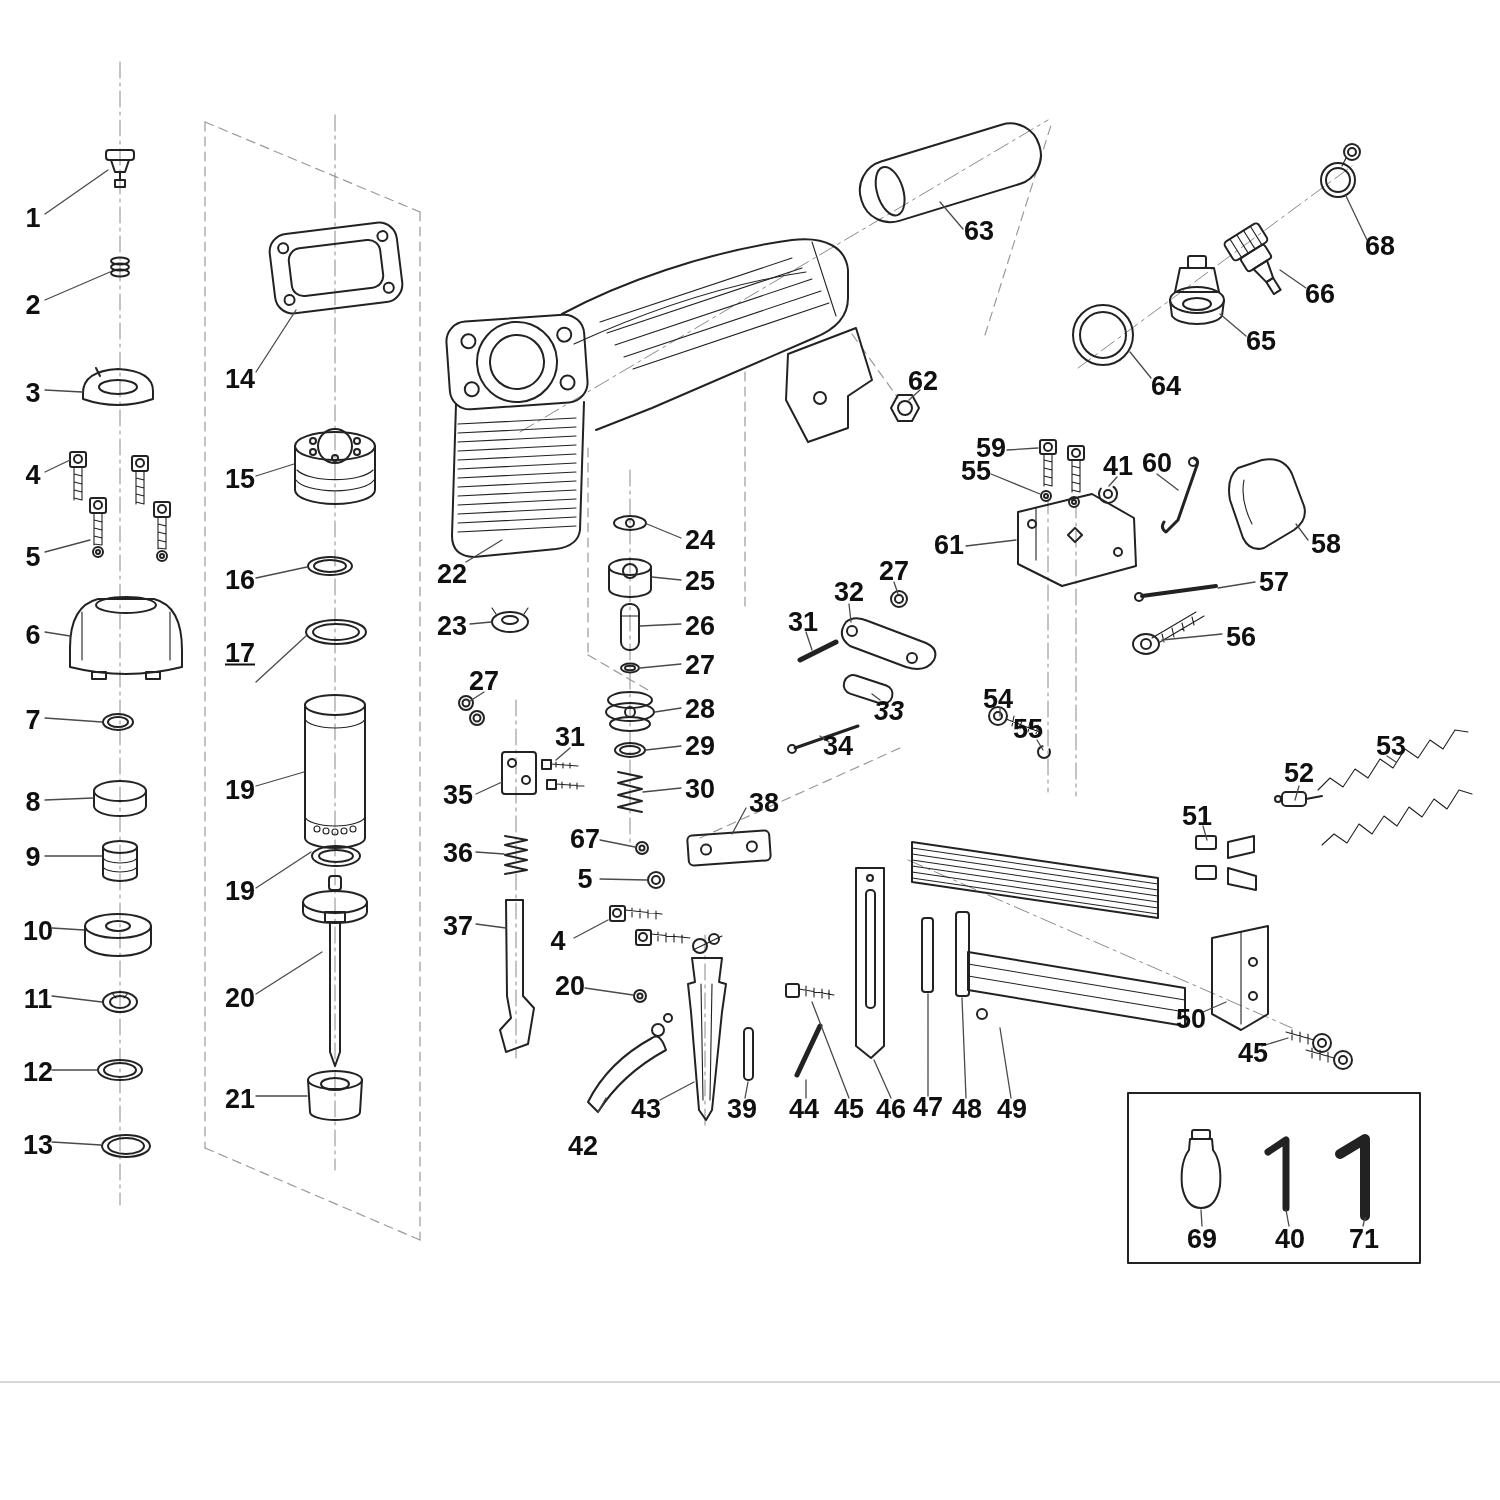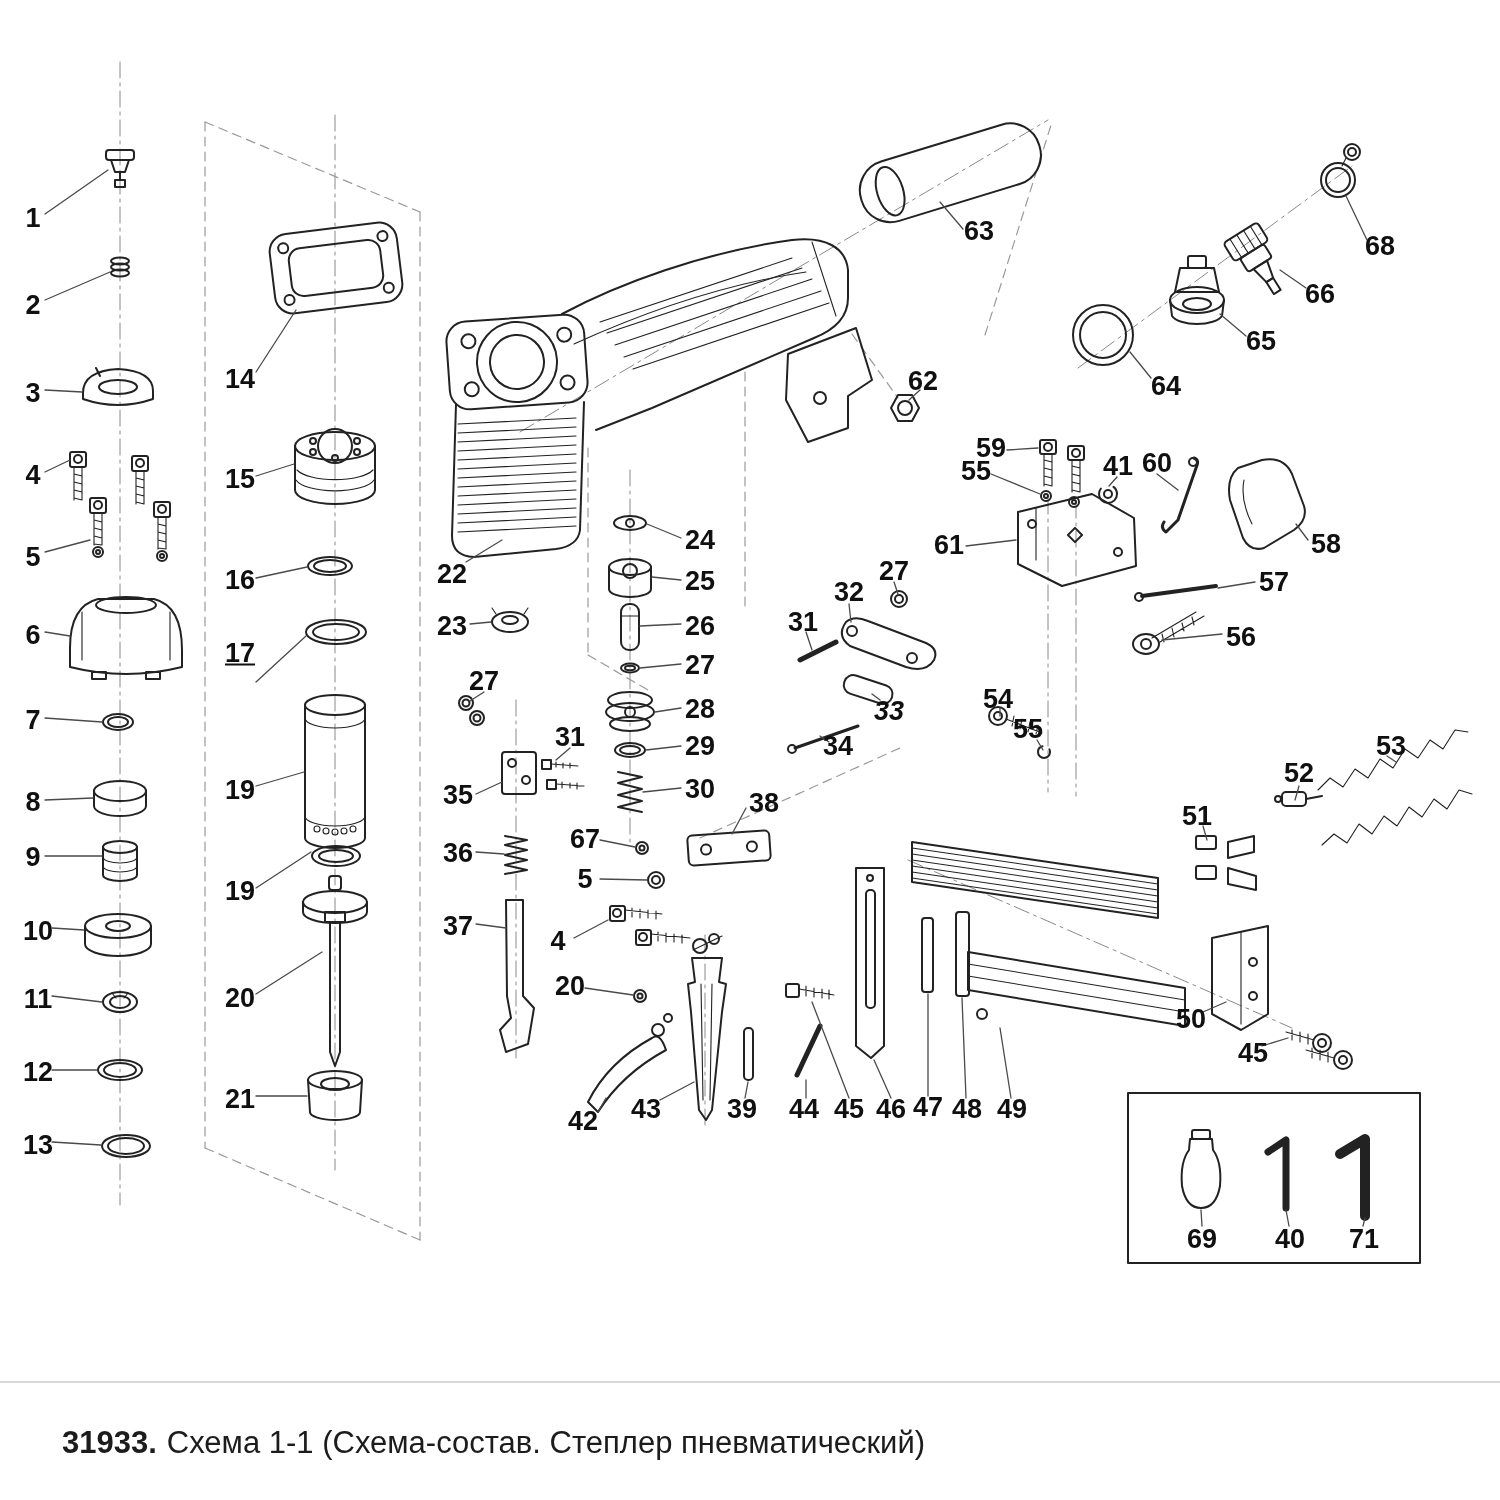--- a/index.html
+++ b/index.html
@@ -532,21 +532,21 @@
       <div class="part-label" style="left: 484px; top: 681px;">27</div>
       <div class="part-label" style="left: 570px; top: 737px;">31</div>
       <div class="part-label" style="left: 458px; top: 795px;">35</div>
       <div class="part-label" style="left: 458px; top: 853px;">36</div>
       <div class="part-label" style="left: 458px; top: 926px;">37</div>
       <div class="part-label" style="left: 764px; top: 803px;">38</div>
       <div class="part-label" style="left: 585px; top: 839px;">67</div>
       <div class="part-label" style="left: 585px; top: 879px;">5</div>
       <div class="part-label" style="left: 558px; top: 941px;">4</div>
       <div class="part-label" style="left: 570px; top: 986px;">20</div>
-      <div class="part-label" style="left: 583px; top: 1121px;">42</div>
+      <div class="part-label" style="left: 583px; top: 1146px;">42</div>
       <div class="part-label" style="left: 646px; top: 1109px;">43</div>
       <div class="part-label" style="left: 742px; top: 1109px;">39</div>
       <div class="part-label" style="left: 804px; top: 1109px;">44</div>
       <div class="part-label" style="left: 849px; top: 1109px;">45</div>
       <div class="part-label" style="left: 891px; top: 1109px;">46</div>
       <div class="part-label" style="left: 928px; top: 1107px;">47</div>
       <div class="part-label" style="left: 967px; top: 1109px;">48</div>
       <div class="part-label" style="left: 1012px; top: 1109px;">49</div>
       <div class="part-label" style="left: 1191px; top: 1019px;">50</div>
       <div class="part-label" style="left: 1253px; top: 1053px;">45</div>
@@ -573,18 +573,15 @@
       <div class="part-label" style="left: 1166px; top: 386px;">64</div>
       <div class="part-label" style="left: 1261px; top: 341px;">65</div>
       <div class="part-label" style="left: 1320px; top: 294px;">66</div>
       <div class="part-label" style="left: 1380px; top: 246px;">68</div>
       <div class="part-label" style="left: 1202px; top: 1239px;">69</div>
       <div class="part-label" style="left: 1290px; top: 1239px;">40</div>
       <div class="part-label" style="left: 1364px; top: 1239px;">71</div>
     </div>
 
 <div class="footer">
-  <div class="doc-title">
-    <b>31933.</b><span>Схема 1-1 (Схема-состав. Степлер пневматический)</span>
-  </div>
 </div>
 
 </div>
 
 </body></html>

